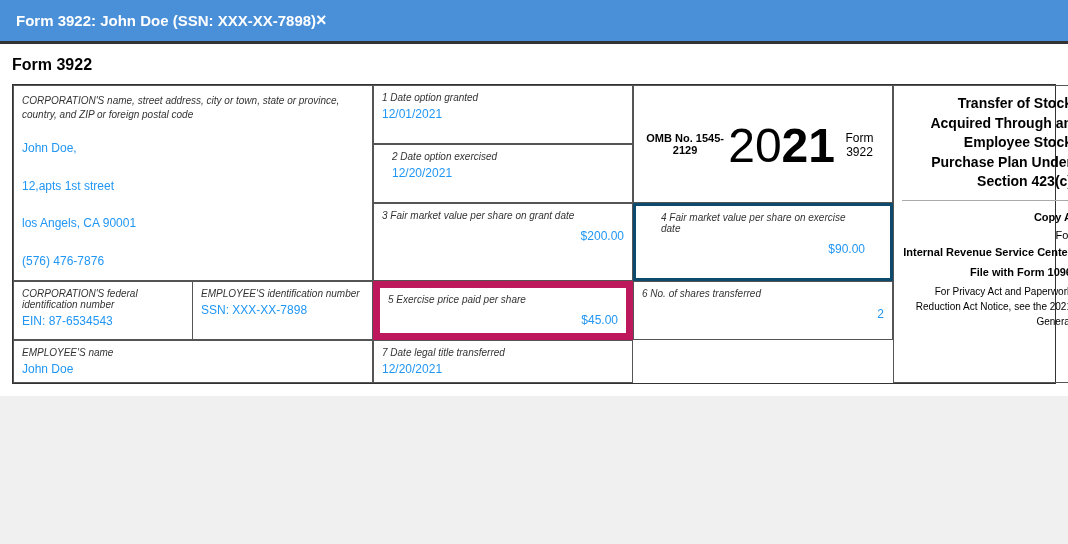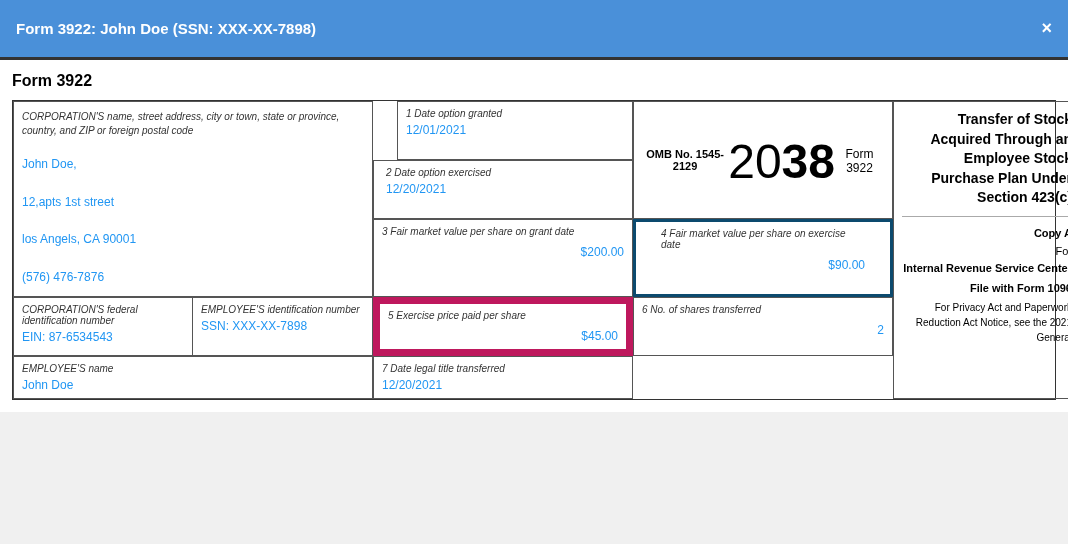--- a/index.html
+++ b/index.html
@@ -1,25 +1,24 @@
 <!DOCTYPE html>
 <html><head>
   <meta charset="utf-8">
   <style>
     * { box-sizing: border-box; margin: 0; padding: 0; }
     body { font-family: Arial, sans-serif; font-size: 12px; background: #f0f0f0; width: 1068px; }
 
     .title-bar {
       background: #4a90d9;
       color: white;
-      padding: 18px 16px;
+      padding: 10px 16px;
       font-size: 15px;
       font-weight: bold;
       display: flex;
-      justify-content: space-between;
       align-items: center;
     }
 
     .title-bar .close-btn {
       cursor: pointer;
       font-size: 18px;
       font-weight: bold;
       color: white;
       background: none;
       border: none;
@@ -85,21 +84,20 @@
       margin-top: 16px;
       line-height: 1.8;
     }
 
     
     .date-granted {
       grid-column: 2;
       grid-row: 1;
       border: 1px solid #555;
       padding: 6px 8px;
-      margin-left: 24px;
     }
 
     
     .omb-cell {
       grid-column: 3;
       grid-row: 1 / 3;
       border: 1px solid #555;
       padding: 6px 8px;
       text-align: center;
       display: flex;
@@ -171,21 +169,21 @@
       text-align: right;
       margin-top: 6px;
       line-height: 1.5;
     }
 
     
     .date-exercised {
       grid-column: 2;
       grid-row: 2;
       border: 1px solid #555;
-      padding: 6px 12px;
+      padding: 6px 18px;
     }
 
     
     .fmv-grant {
       grid-column: 2;
       grid-row: 3;
       border: 1px solid #555;
       padding: 6px 8px;
     }
 
@@ -267,21 +265,21 @@
     </div>
 
     <div class="date-granted">
       <div class="cell-label">1  Date option granted</div>
       <div class="cell-value">12/01/2021</div>
     </div>
 
     <div class="omb-cell">
       <div class="omb-number">OMB No. 1545-2129</div>
       <div class="year-display">
-        <span>20</span><span class="bold-part">38</span>
+        <span>20</span><span class="bold-part">21</span>
       </div>
       <div class="form-number-label">Form 3922</div>
     </div>
 
     <div class="right-sidebar">
       <div class="transfer-title">Transfer of Stock Acquired Through an Employee Stock Purchase Plan Under Section 423(c)</div>
       <div class="copy-info">
         <div class="bold">Copy A</div>
         <div>For</div>
         <div class="bold">Internal Revenue Service Center</div>

